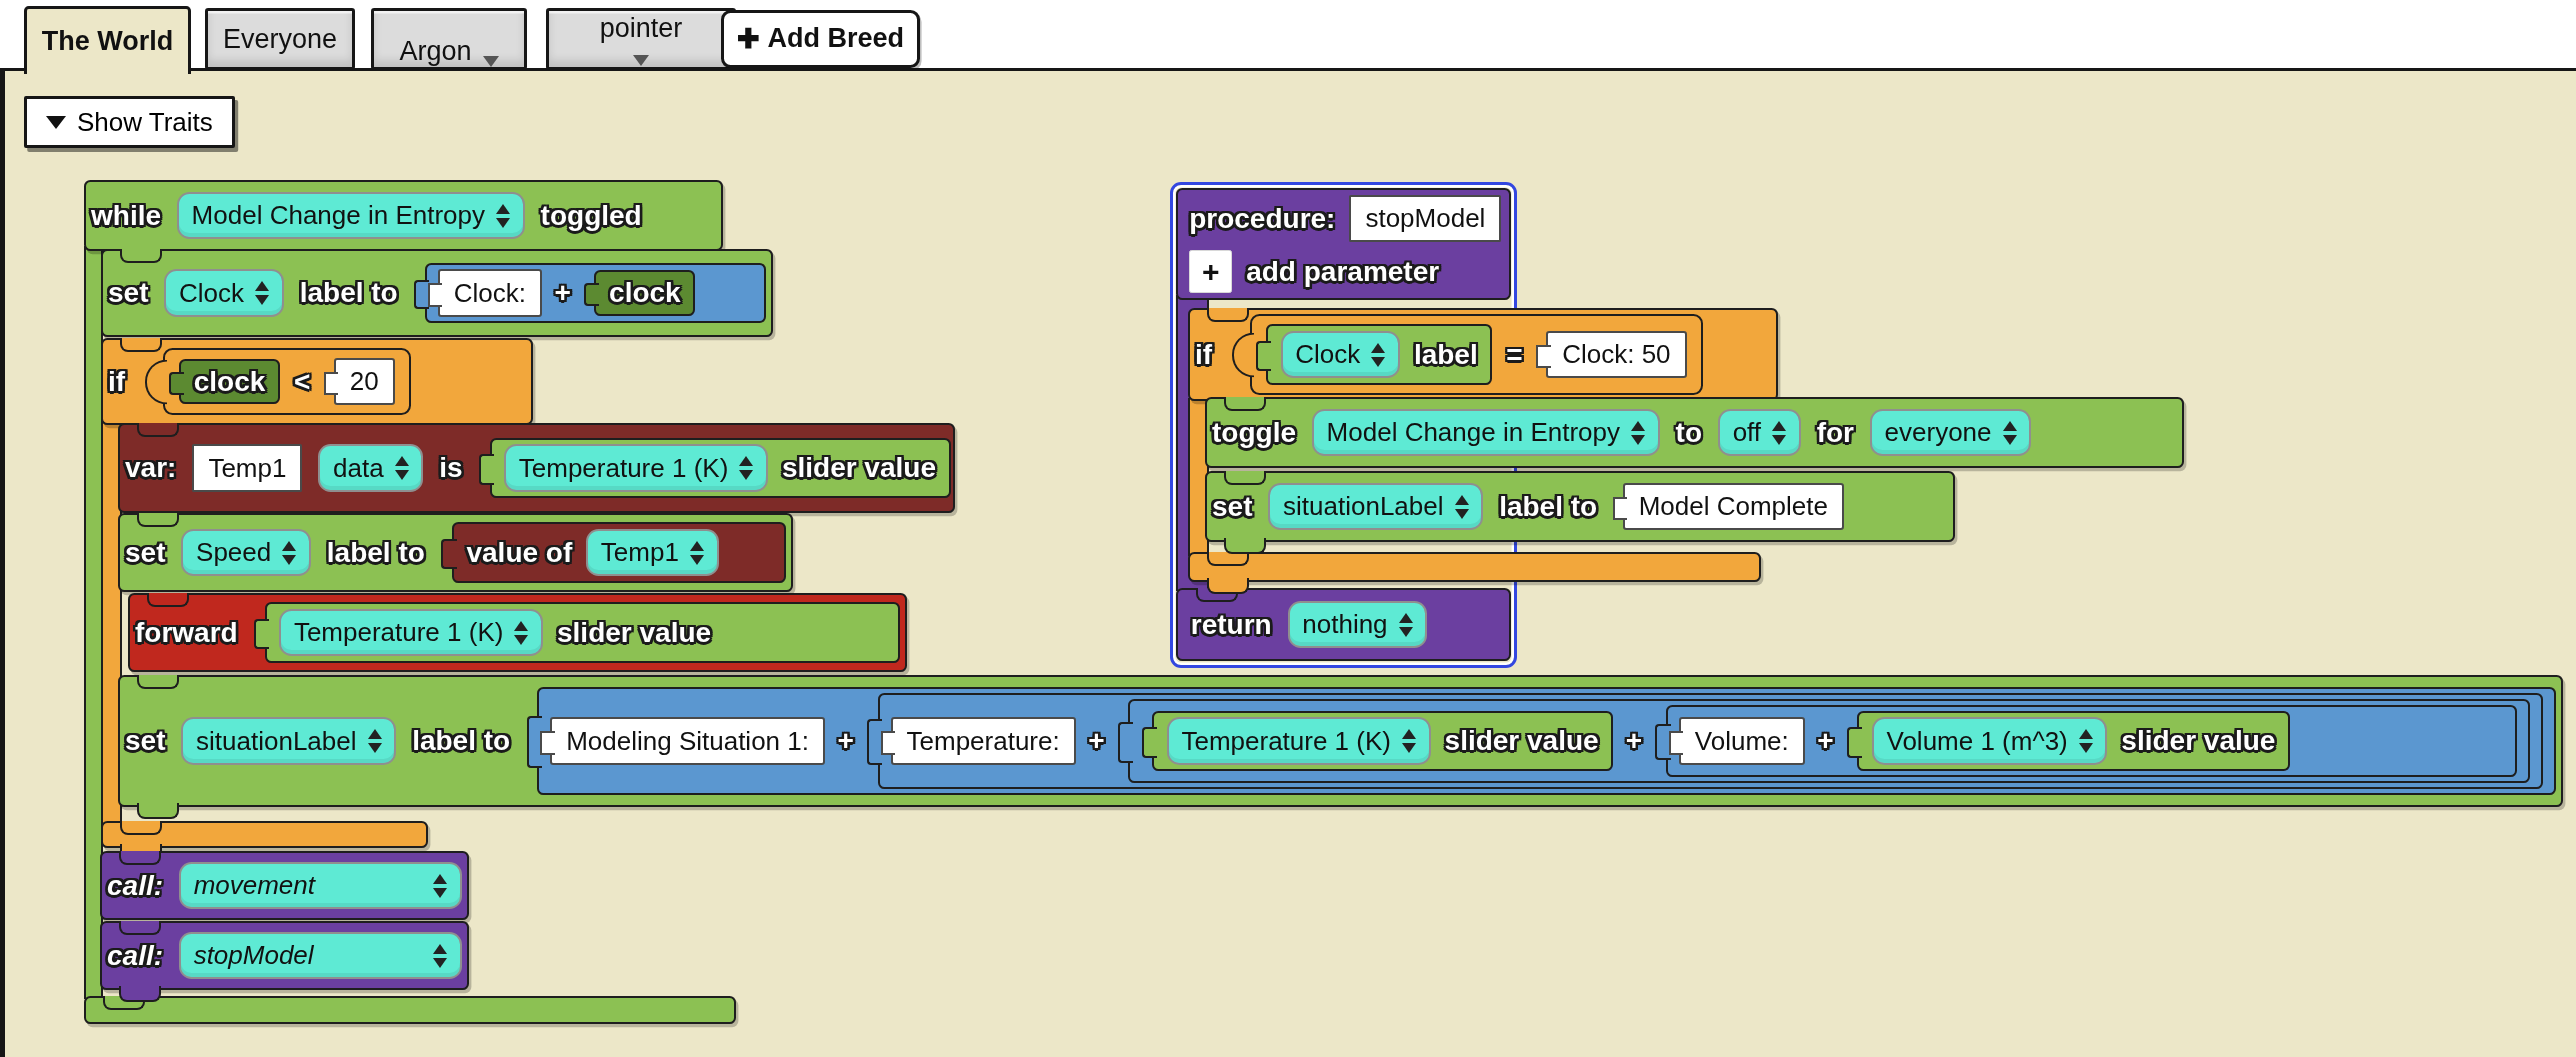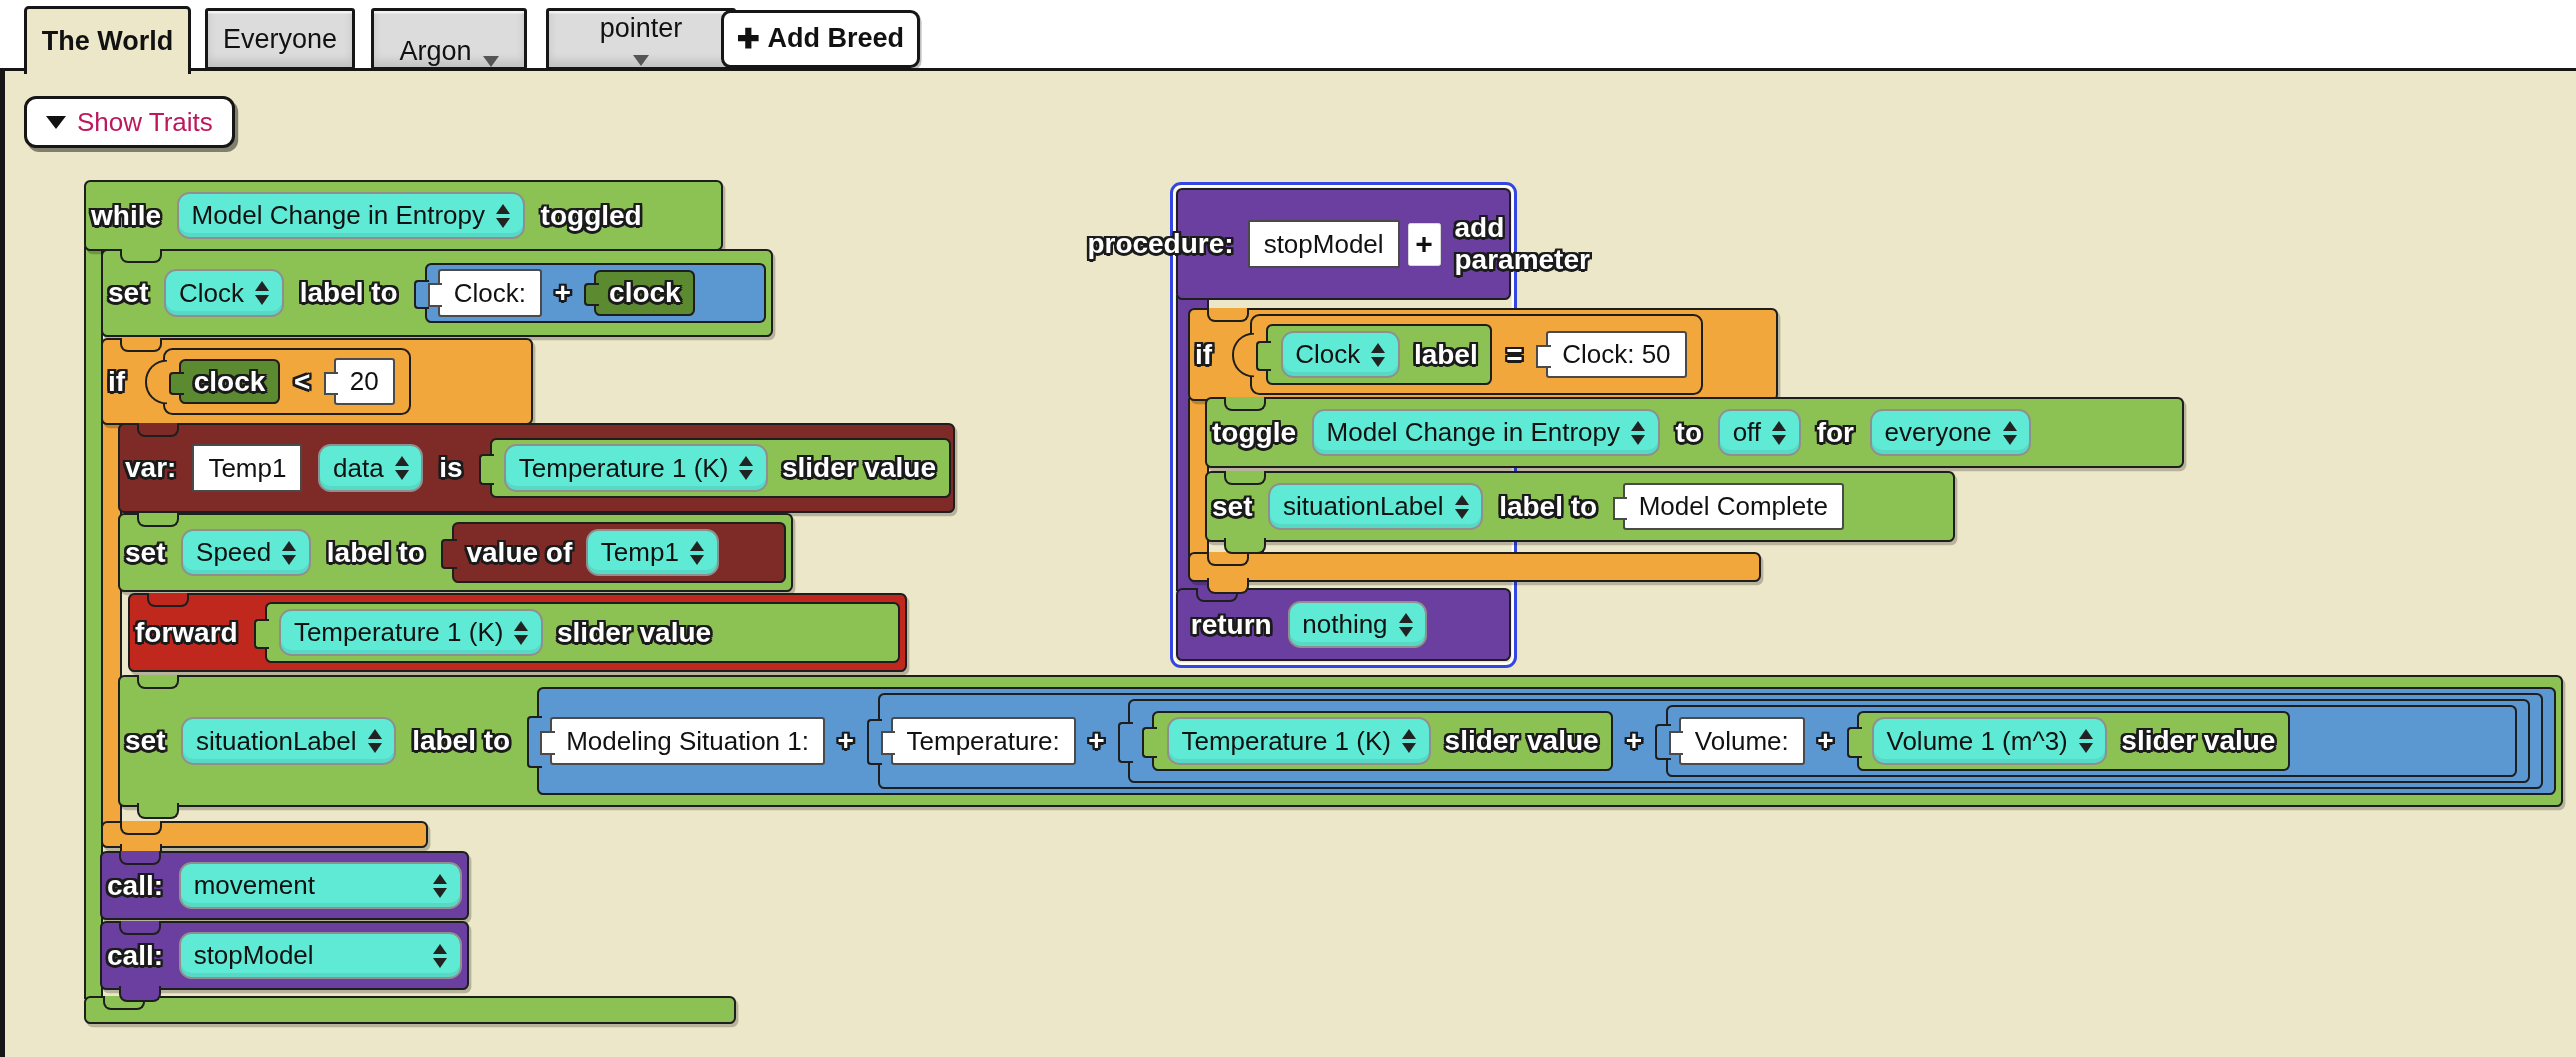--- a/index.html
+++ b/index.html
@@ -30,39 +30,39 @@
   .caret { width:0; height:0; border-left:8.7px solid transparent; border-right:8.7px solid transparent; border-top:11px solid #555; }
   .btn-addbreed {
     position: absolute; left: 721px; top: 9.5px; width: 199px; height: 58px;
     background: #fff; border: 3.2px solid #161616; border-radius: 9.5px;
     display: flex; align-items: center; justify-content: center; gap: 8px;
     font-size: 27px; font-weight: bold; color: #111; cursor: pointer; white-space: nowrap;
     box-shadow: 1.6px 2.4px 0 rgba(0,0,0,.25);
   }
   .btn-showtraits {
     position: absolute; left: 24px; top: 96px; height: 52px; padding: 0 19px;
-    background: #fff; border: 3.2px solid #161616; border-radius: 12px;
+    background: #fff; border: 3.2px solid #161616; border-radius: 2px;
     display: inline-flex; align-items: center; gap: 11px;
-    font-size: 26px; color: #be185d; cursor: pointer; white-space: nowrap;
+    font-size: 26px; color: #000000; cursor: pointer; white-space: nowrap;
     box-shadow: 3.2px 4px 0 rgba(0,0,0,.45); z-index: 5;
   }
   .tri-down { width:0; height:0; border-left:10.3px solid transparent; border-right:10.3px solid transparent; border-top:13.4px solid #111; }
   
   .block {
     position: absolute; display: flex; align-items: center; gap: 16px;
     border: 2.4px solid #1e1e1e; border-radius: 6.3px; padding: 0 5px;
     box-shadow: 2.4px 3.2px 0 rgba(0,0,0,.22); white-space: nowrap; z-index: 3;
   }
   .spine { position: absolute; border-left: 2.4px solid #1e1e1e; border-right: 2.4px solid #1e1e1e; z-index: 2; }
   .green  { background: #8CC153; }
   .dgreen { background: #5C8A31; }
   .orange { background: #F2A73C; }
   .maroon { background: #7E2B28; }
   .red    { background: #C0281E; }
-  .purple { background: #6B3FA0; }
+  .purple { background: #6B3FA0; font-style: italic; }
   .kw {
     font-size: 28px; font-weight: bold; color: #fff;
     text-shadow: -2.4px -2.4px 0 #1b1b1b, 2.4px -2.4px 0 #1b1b1b, -2.4px 2.4px 0 #1b1b1b, 2.4px 2.4px 0 #1b1b1b,
                  -2.4px 0 0 #1b1b1b, 2.4px 0 0 #1b1b1b, 0 -2.4px 0 #1b1b1b, 0 3.2px 0 #1b1b1b;
   }
   .op { font-size: 28px; }
   .pill {
     display: inline-flex; align-items: center; background: #5eead4;
     border: 2.4px solid #8f8f8f; border-radius: 12.6px; padding: 6.3px 12.6px;
     font-size: 26px; color: #111; cursor: pointer;
@@ -118,21 +118,21 @@
   .bar { padding: 0; }
   
   .proc-outline {
     position: absolute; left: 1170px; top: 182px; width: 347px; height: 486px;
     border: 3.2px solid #3347E0; border-radius: 11px;
     box-shadow: inset 0 0 0 2.4px #ffffff; z-index: 1;
   }
   .proc-header {
     position: absolute; left: 3.2px; top: 3.2px; width: 335px; height: 112px;
     background: #6B3FA0; border: 2.4px solid #1e1e1e; border-radius: 6.3px;
-    display: flex; flex-direction: row; justify-content: center; gap: 8px; padding: 8px 11px; z-index: 3;
+    display: flex; flex-direction: column; justify-content: center; gap: 8px; padding: 8px 11px; z-index: 3;
   }
   .proc-row { display: flex; align-items: center; gap: 14px; }
   .plusbtn {
     width: 43px; height: 43px; background: #fff; border: 1.6px solid #d8d8d8; border-radius: 2.4px;
     display: flex; align-items: center; justify-content: center;
     font-size: 30px; font-weight: bold; color: #111; cursor: pointer;
   }
   .proc-spine { position: absolute; left: 3.2px; top: 110px; width: 33px; height: 296px; background: #6B3FA0;
     border-left: 2.4px solid #1e1e1e; border-right: 2.4px solid #1e1e1e; z-index: 2; }
   .proc-return {

